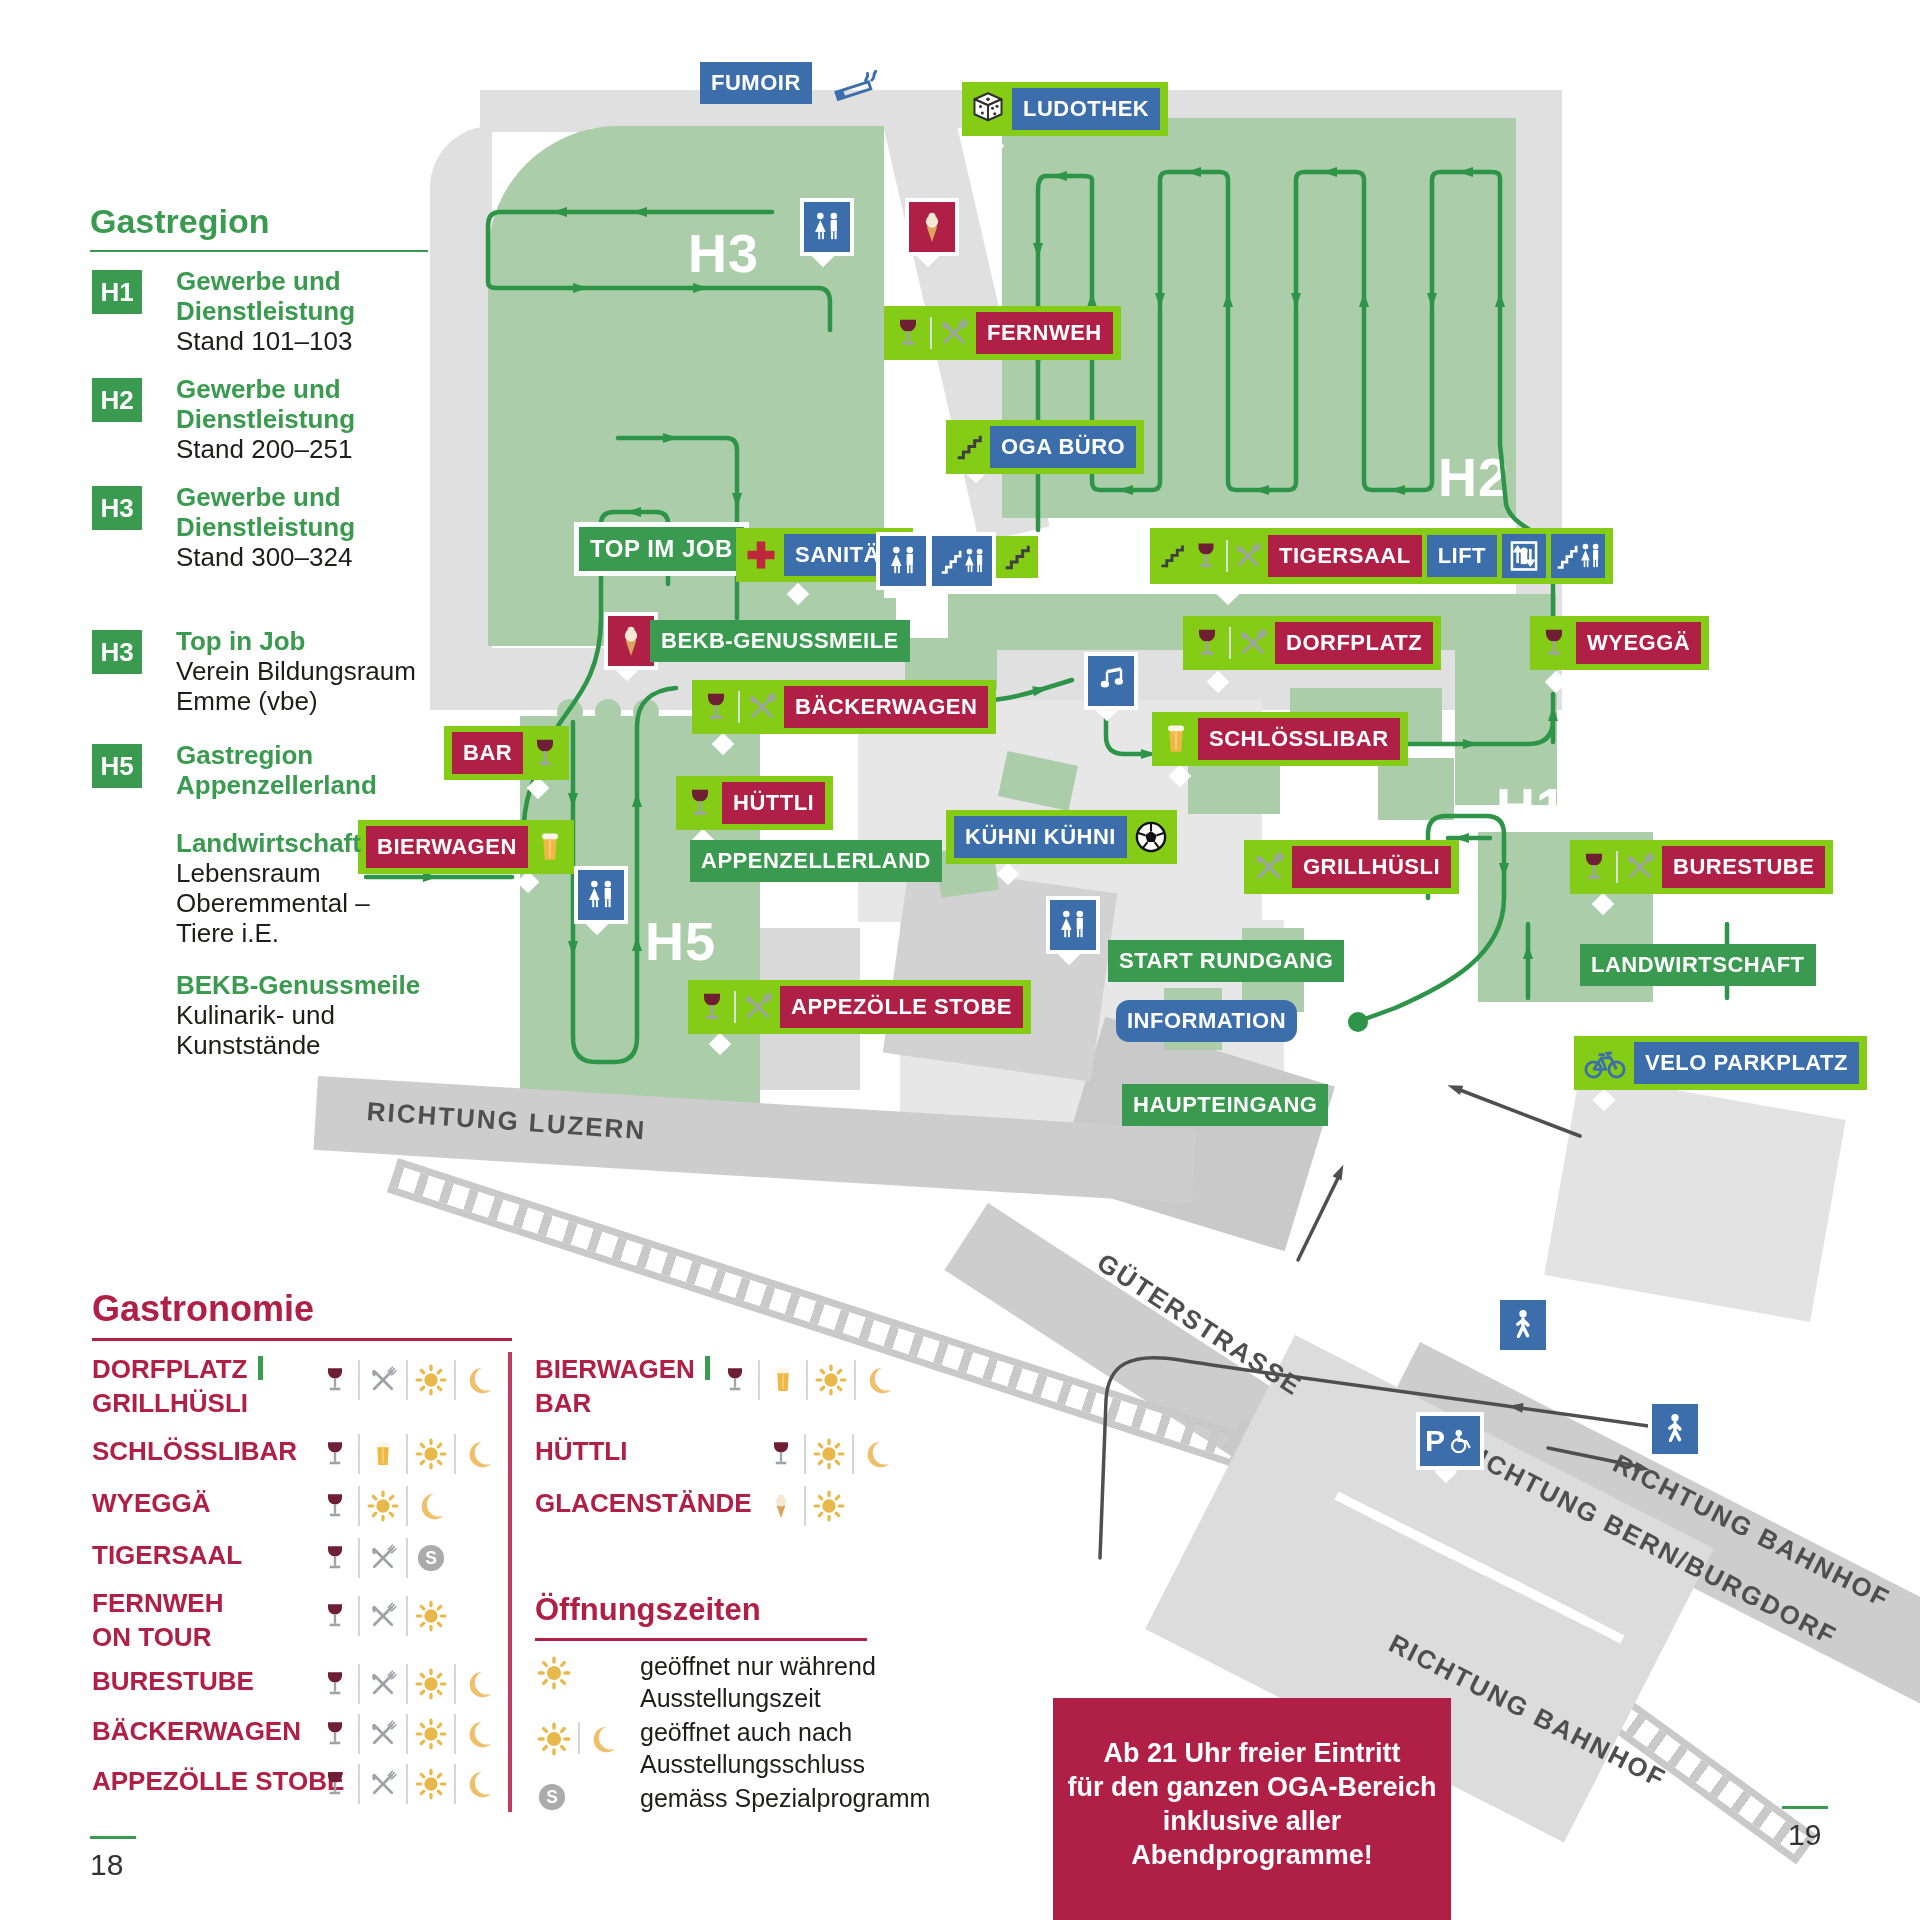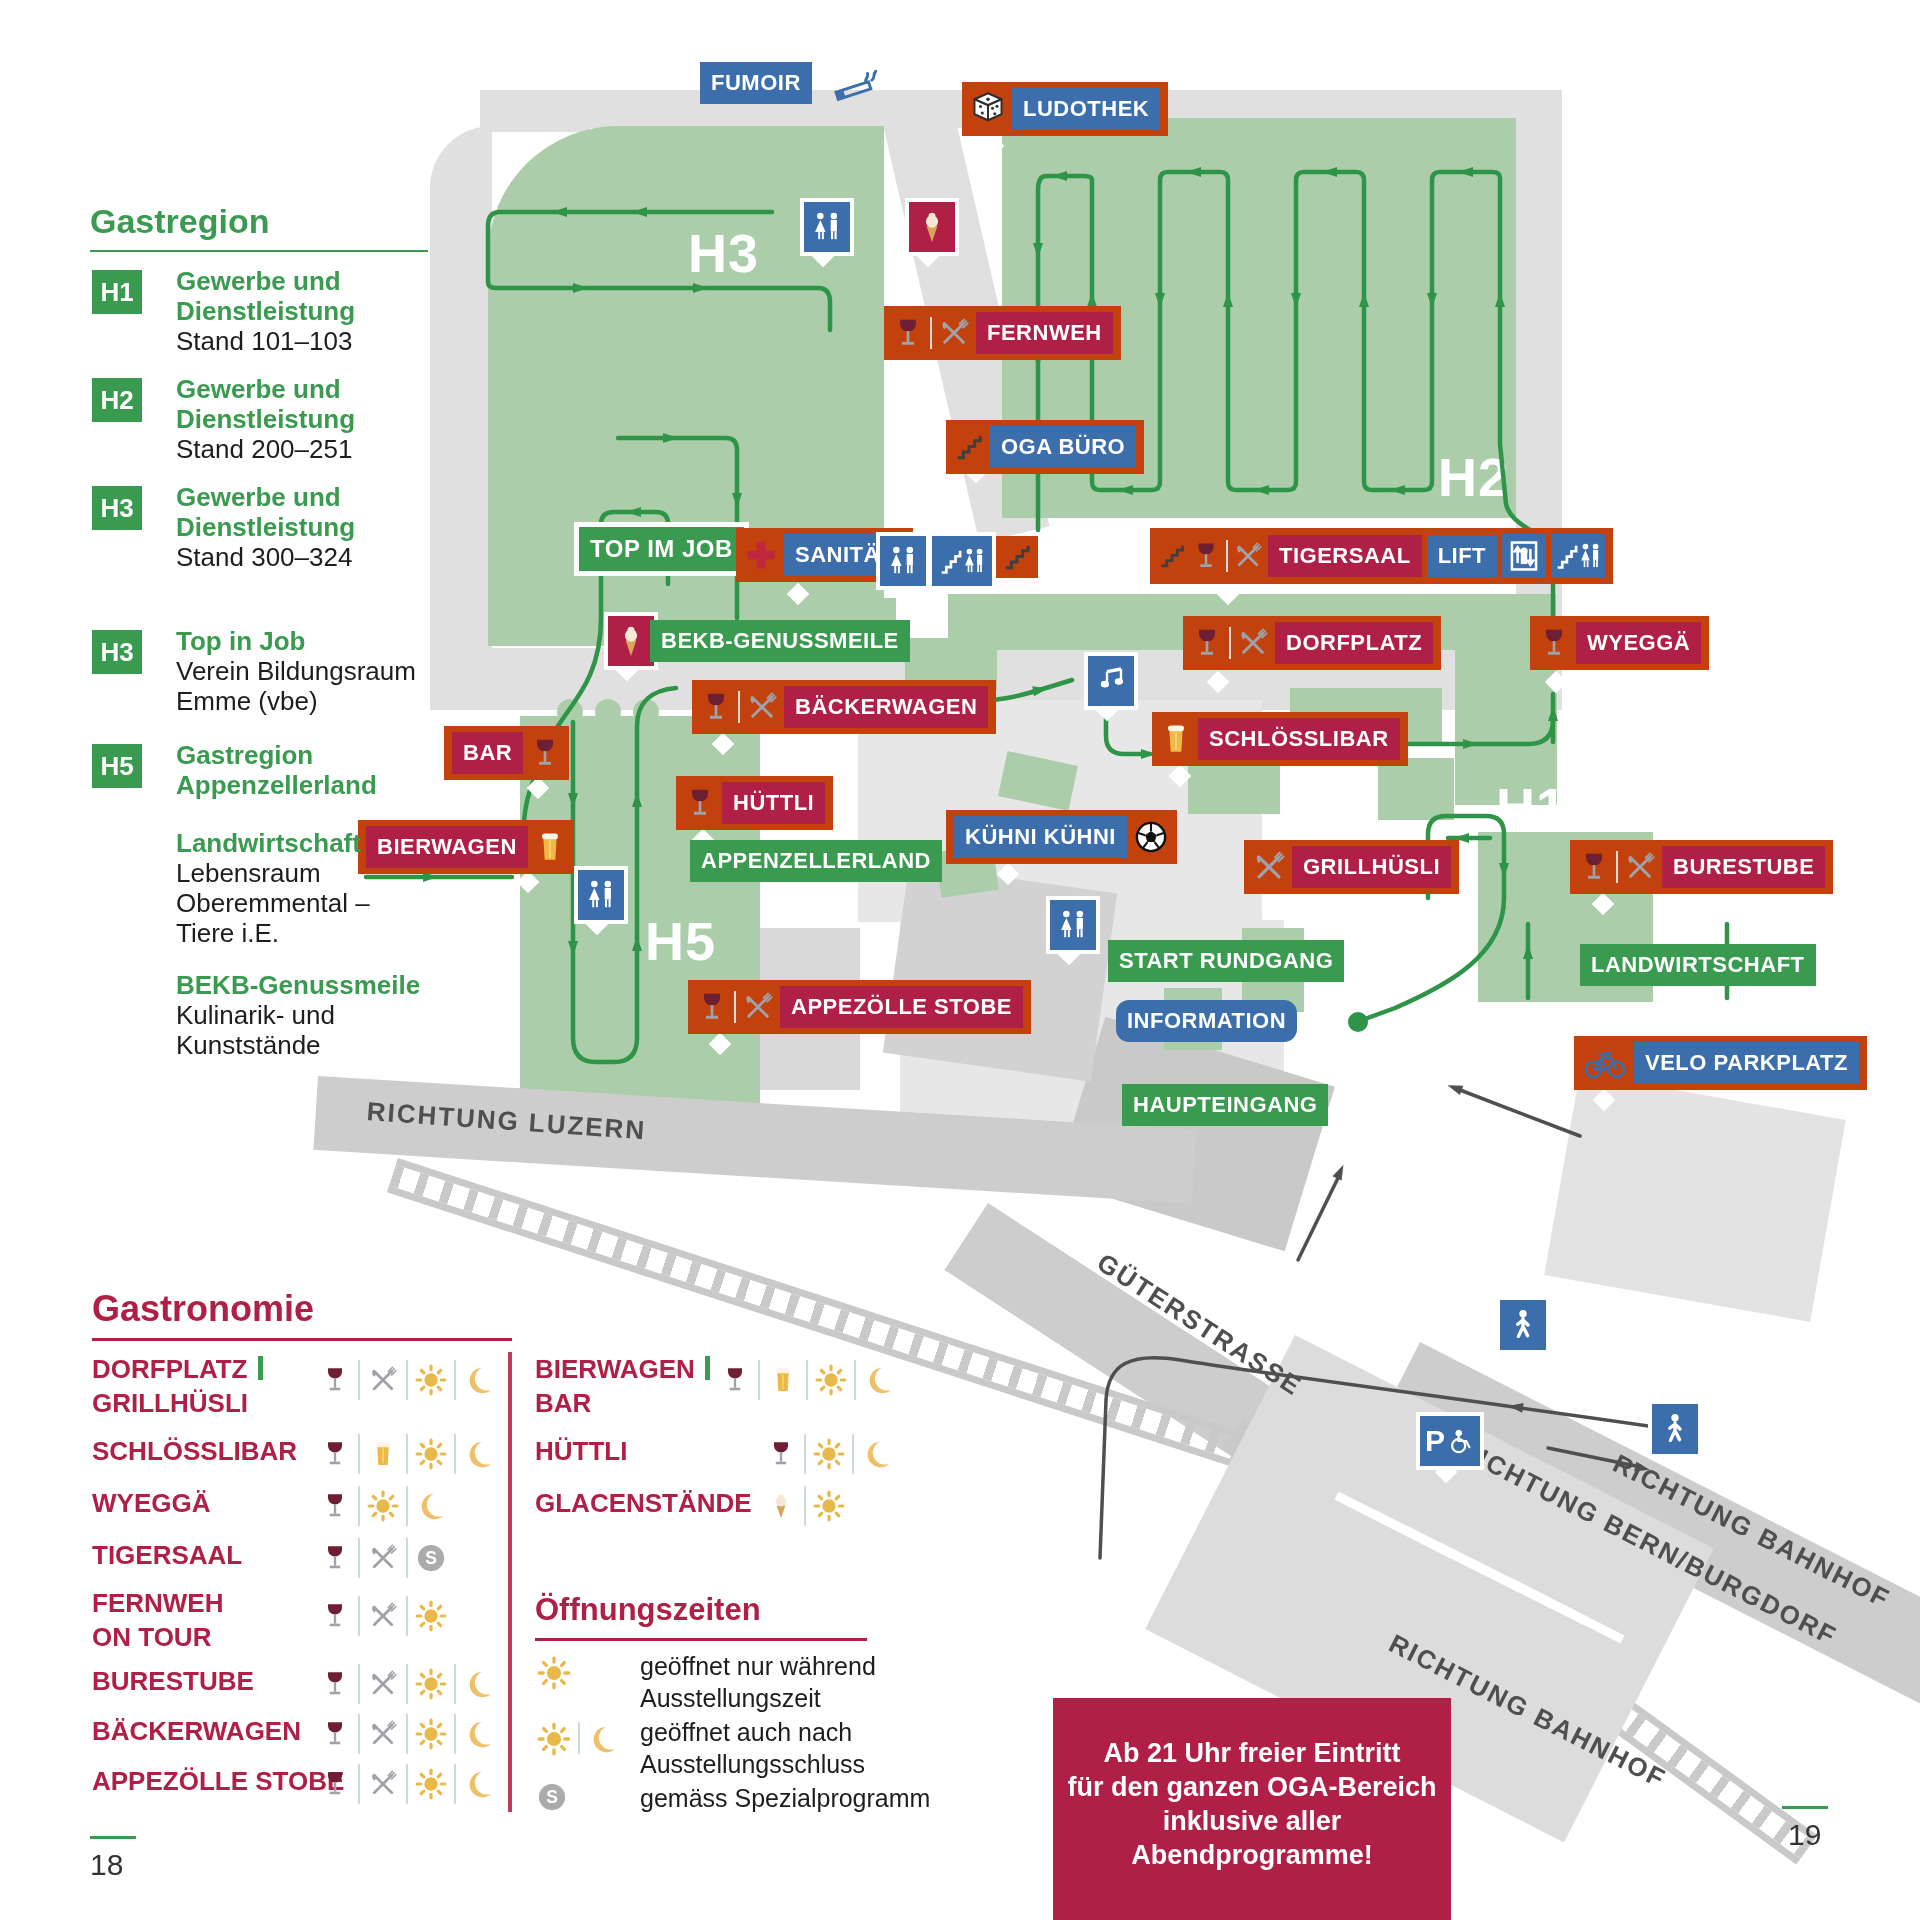--- a/index.html
+++ b/index.html
@@ -12,21 +12,21 @@
   .bld{position:absolute;background:#C9C9C9;z-index:1;}
   .road{position:absolute;background:#CDCDCD;z-index:1;transform-origin:left top;}
   .rail{position:absolute;height:22px;border-top:7px solid #C9C9C9;border-bottom:7px solid #C9C9C9;
         background:repeating-linear-gradient(90deg,#C9C9C9 0 9px,rgba(0,0,0,0) 9px 26px);
         transform-origin:left top;z-index:1;}
   .slot{position:absolute;width:9px;height:130px;background:#fff;z-index:1;}
   .gcirc{position:absolute;width:26px;height:26px;border-radius:50%;background:#ABCDA9;z-index:1;}
   
   .hall{position:absolute;color:#fff;font-weight:bold;font-size:54px;z-index:2;letter-spacing:1px;}
   .roadlbl{position:absolute;color:#4F4F4F;font-weight:bold;font-size:26px;letter-spacing:2px;z-index:2;white-space:nowrap;transform-origin:left top;}
-  .bub{position:absolute;background:#c2410c;display:flex;align-items:center;gap:6px;padding:6px 8px;z-index:4;}
+  .bub{position:absolute;background:#84cc16;display:flex;align-items:center;gap:6px;padding:6px 8px;z-index:4;}
   .tag{display:inline-block;padding:8px 11px;font-size:22px;font-weight:bold;color:#fff;white-space:nowrap;letter-spacing:.5px;}
   .tag.red{background:#B01F45;} .tag.blue{background:#3C6EAC;} .tag.green{background:#3A9A4F;}
   .tag.solo{position:absolute;z-index:4;}
   .tag.wborder{border:5px solid #fff;}
   .sq{position:absolute;width:46px;height:50px;background:#3C6EAC;border:4px solid #fff;display:flex;align-items:center;justify-content:center;z-index:4;}
   .sq.red{background:#B01F45;}
   .sq.wide{width:60px;}
   .sqin{width:44px;height:44px;background:#3C6EAC;display:inline-flex;align-items:center;justify-content:center;flex:none;}
   .ptr{position:absolute;width:16px;height:16px;background:#fff;transform:rotate(45deg);z-index:3;}
   .vsep{width:2px;height:32px;background:#D9DED9;flex:none;}

